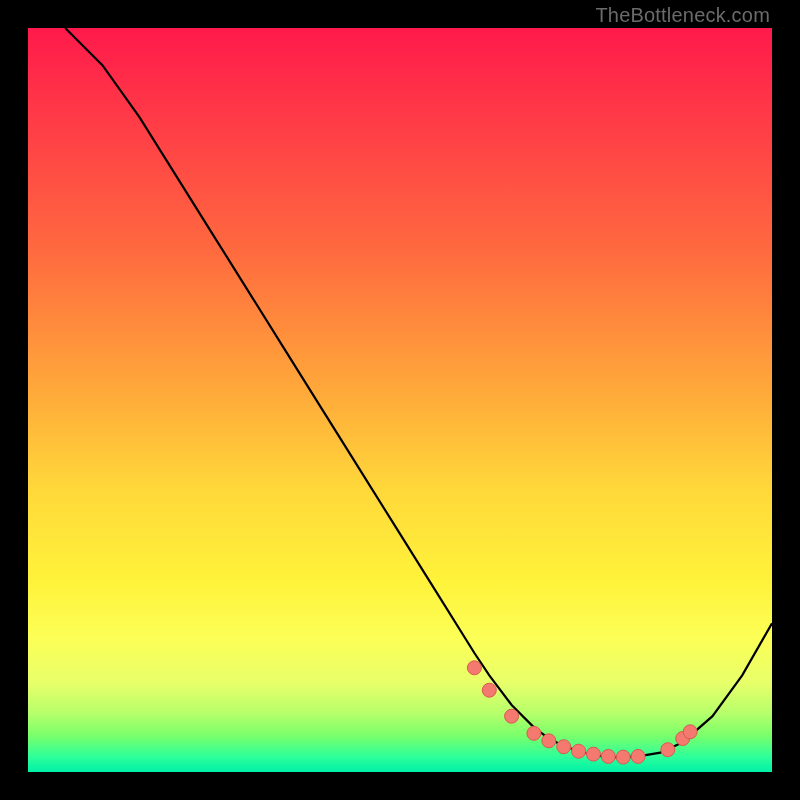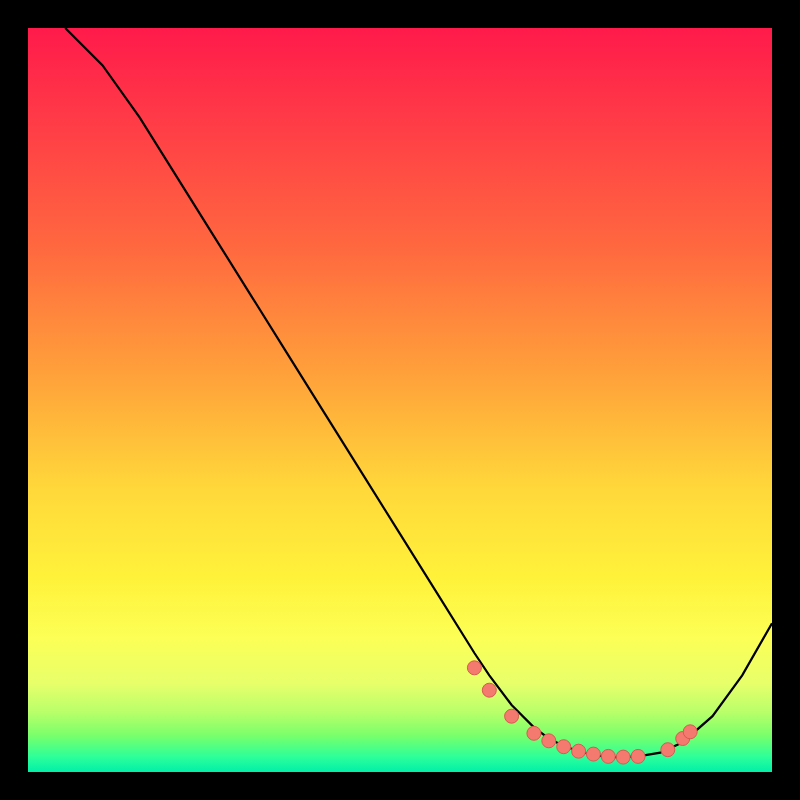--- a/index.html
+++ b/index.html
@@ -78,13 +78,14 @@
           <circle cx="565.4" cy="726.1" r="7" fill="#f47a6f" stroke="#d85a50" stroke-width="1"></circle>
           <circle cx="580.3" cy="728.4" r="7" fill="#f47a6f" stroke="#d85a50" stroke-width="1"></circle>
           <circle cx="595.2" cy="729.1" r="7" fill="#f47a6f" stroke="#d85a50" stroke-width="1"></circle>
           <circle cx="610.1" cy="728.4" r="7" fill="#f47a6f" stroke="#d85a50" stroke-width="1"></circle>
           <circle cx="639.8" cy="721.7" r="7" fill="#f47a6f" stroke="#d85a50" stroke-width="1"></circle>
           <circle cx="654.7" cy="710.5" r="7" fill="#f47a6f" stroke="#d85a50" stroke-width="1"></circle>
           <circle cx="662.2" cy="703.8" r="7" fill="#f47a6f" stroke="#d85a50" stroke-width="1"></circle>
         </g>
     </svg>
   </div>
+  <div class="watermark">TheBottleneck.com</div>
 </div>
 
 </body></html>

